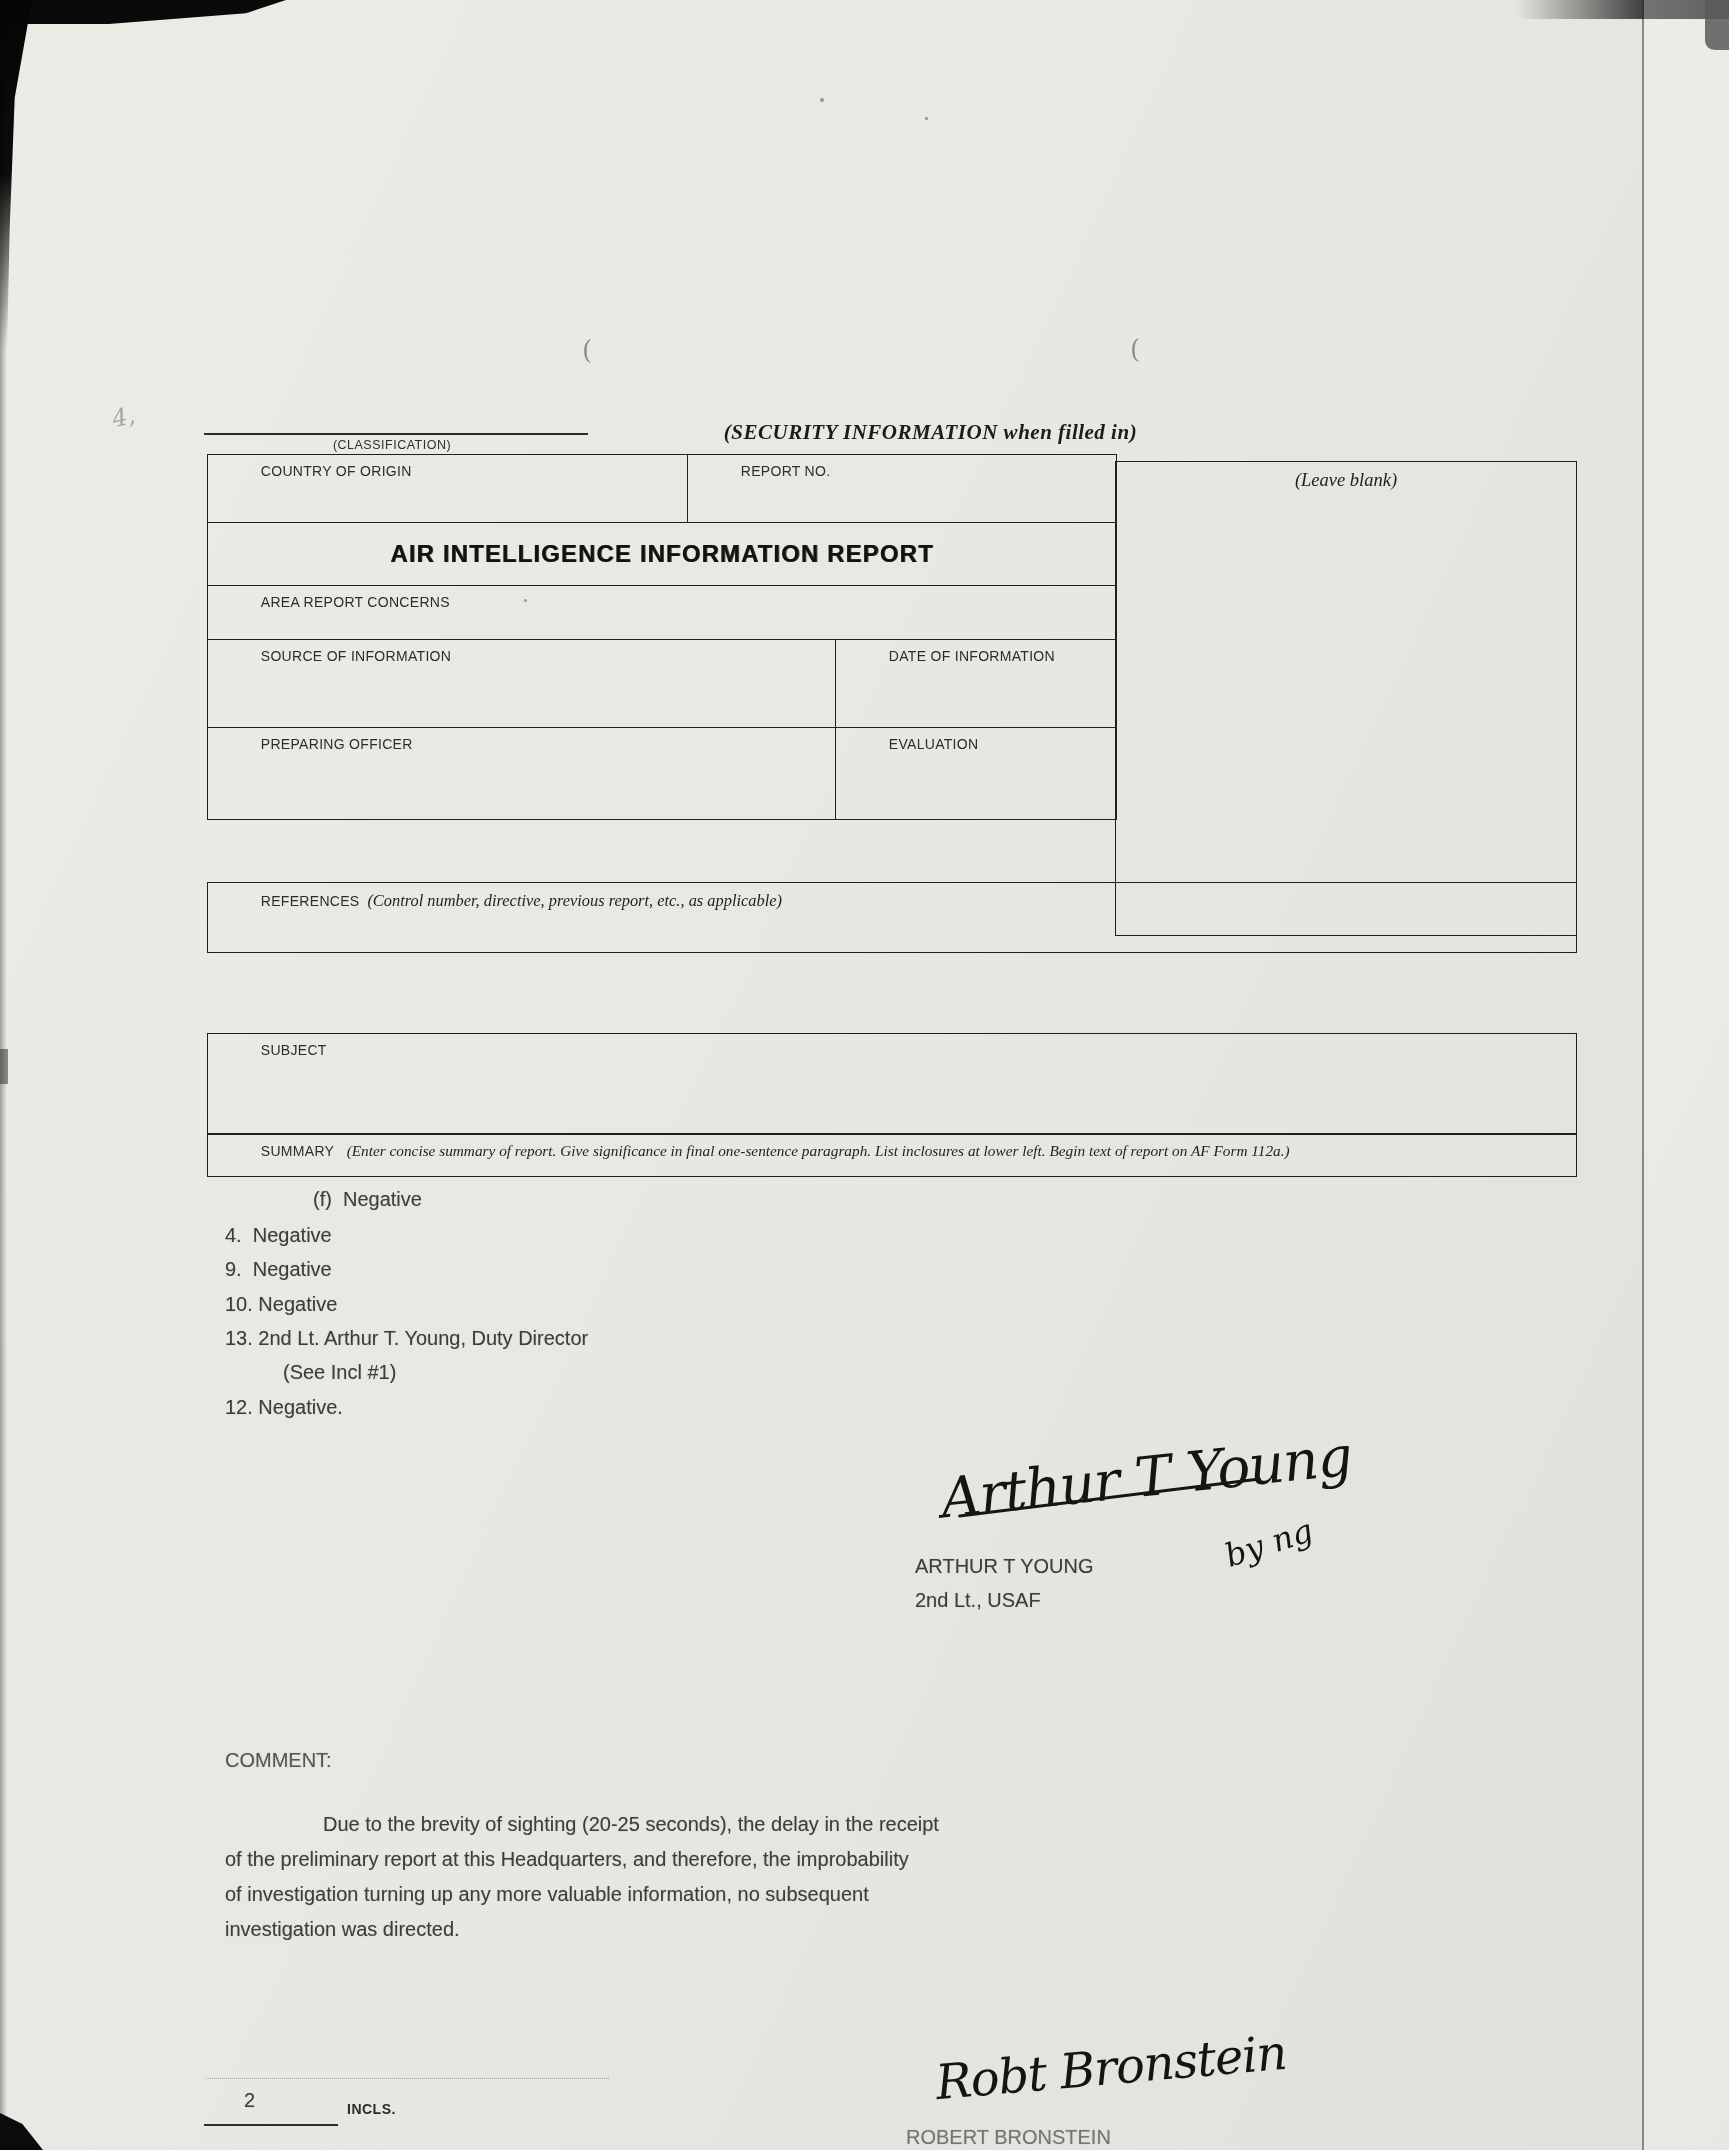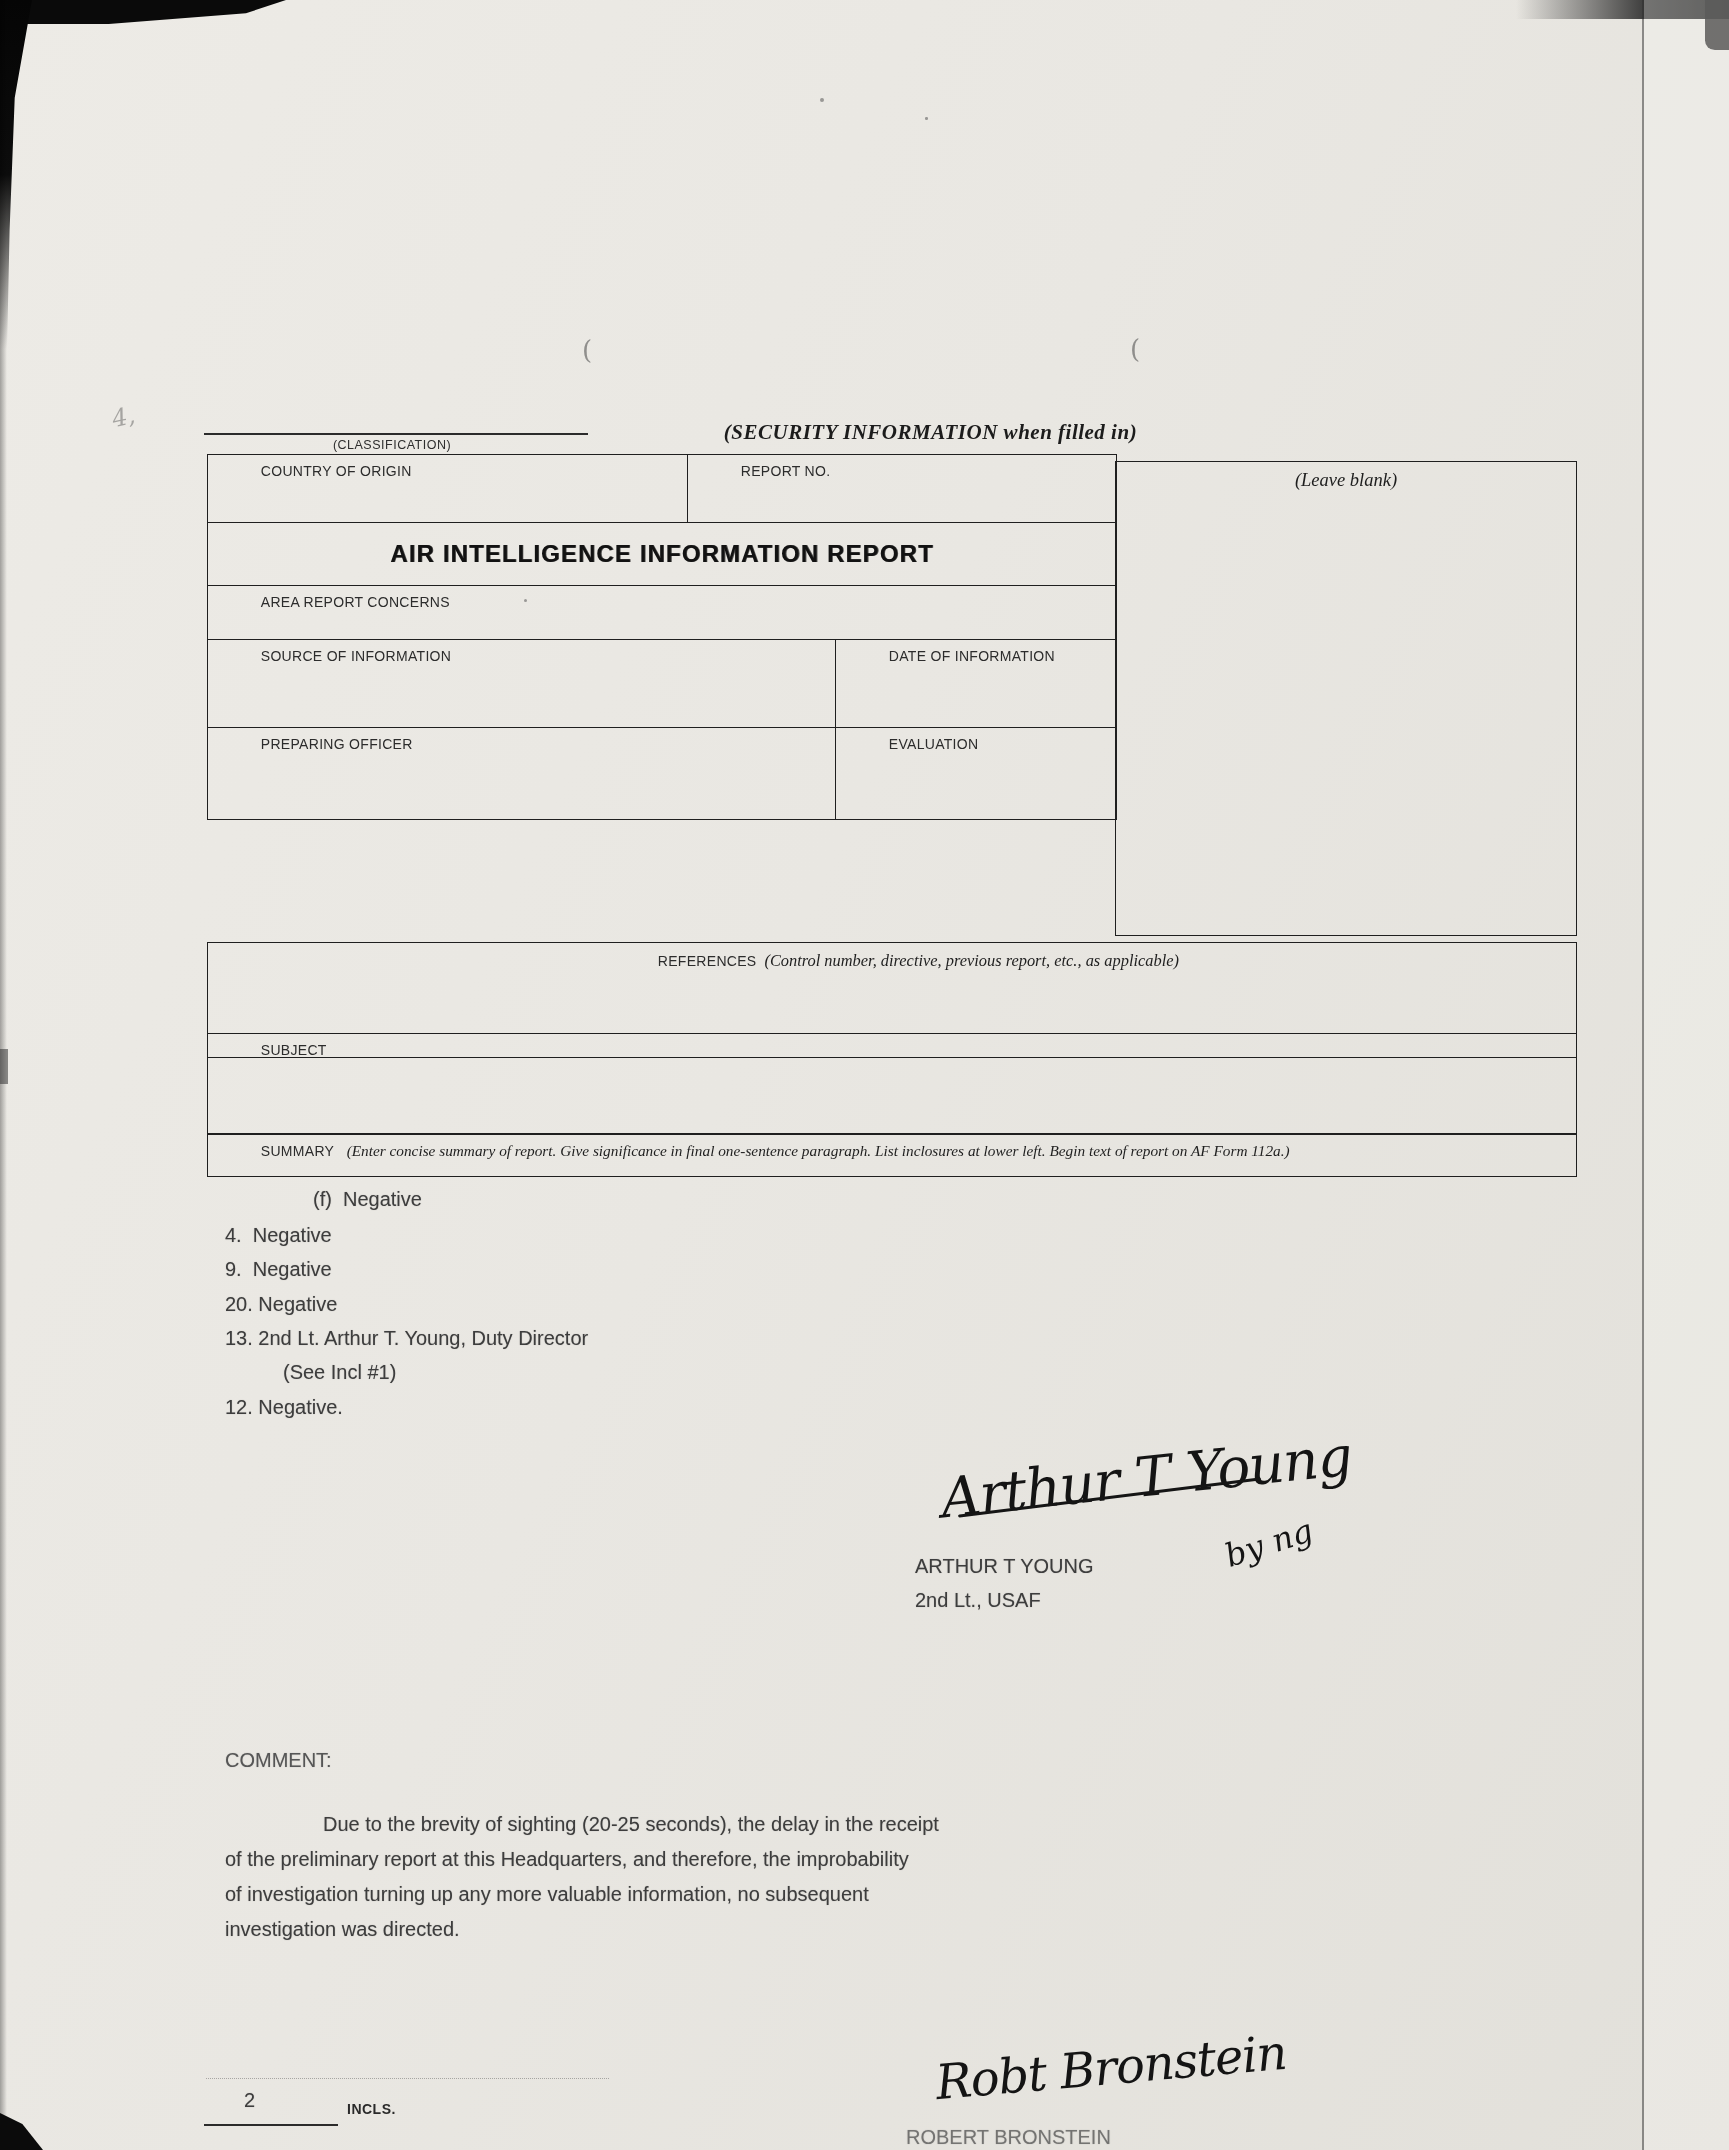--- a/index.html
+++ b/index.html
@@ -53,21 +53,21 @@
   .h209 { height:114px; } .h159 { height:87px; } .h167 { height:91px; }
   .title-row { align-items:center; justify-content:center; }
   .form-title { width:100%; text-align:center; font-size:24px; font-weight:bold;
     letter-spacing:1.1px; color:#121212; text-shadow:0.8px 0 rgba(0,0,0,.65); }
 
   .leave-box { left:1115px; top:461px; width:462px; height:475px; box-sizing:border-box; text-align:center; }
   .leave-label { display:inline-block; padding-top:7.6px;
     font-family:"Liberation Serif", serif; font-style:italic; font-size:18.5px; color:#1e1e1e; }
 
   .full-row { left:207px; width:1370px; box-sizing:border-box; padding:7.6px 0 0 9.8px; }
-  .row-references { top:942px; height:116px;text-align:center; }
+  .row-references { top:882px; height:71px; }
   .row-subject { top:1033px; height:102px; }
   .row-summary { top:1133px; height:44px; }
   .note-italic { font-family:"Liberation Serif", serif; font-style:italic; color:#1f1f1f; }
   .ref-note { font-size:16.4px; margin-left:5.5px; }
   .sum-note { font-size:15.3px; margin-left:10px; }
 
   
   .tw { position:absolute; font-family:Liberation Sans, sans-serif;
     font-size:20px; color:#3d3d3d; white-space:pre; text-shadow:0 0 1.1px rgba(60,60,60,.3); }
   .tw-faded { color:rgba(70,70,70,.6); }
@@ -162,21 +162,21 @@
     <span class="cell-label">SUBJECT</span>
   </div>
   <div class="abs full-row row-summary ink-border">
     <span class="cell-label">SUMMARY</span>
     <span class="note-italic sum-note">(Enter concise summary of report.  Give significance in final one-sentence paragraph.  List inclosures at lower left.  Begin text of report on AF Form 112a.)</span>
   </div>
 
   <div class="tw" style="left:313px; top:1188px;">(f)  Negative</div>
   <div class="tw" style="left:225px; top:1224px;">4.  Negative</div>
   <div class="tw" style="left:225px; top:1258px;">9.  Negative</div>
-  <div class="tw" style="left:225px; top:1293px;">20. Negative</div>
+  <div class="tw" style="left:225px; top:1293px;">10. Negative</div>
   <div class="tw" style="left:225px; top:1327px;">13. 2nd Lt. Arthur T. Young, Duty Director</div>
   <div class="tw" style="left:283px; top:1361px;">(See Incl #1)</div>
   <div class="tw" style="left:225px; top:1396px;">12. Negative.</div>
 
   <div class="script sig-arthur">Arthur T Young</div>
   <div class="abs sig-flourish"></div>
   <div class="script sig-arthur-init">by ng</div>
   <div class="tw" style="left:915px; top:1555px;">ARTHUR T YOUNG</div>
   <div class="tw" style="left:915px; top:1589px;">2nd Lt., USAF</div>
 

